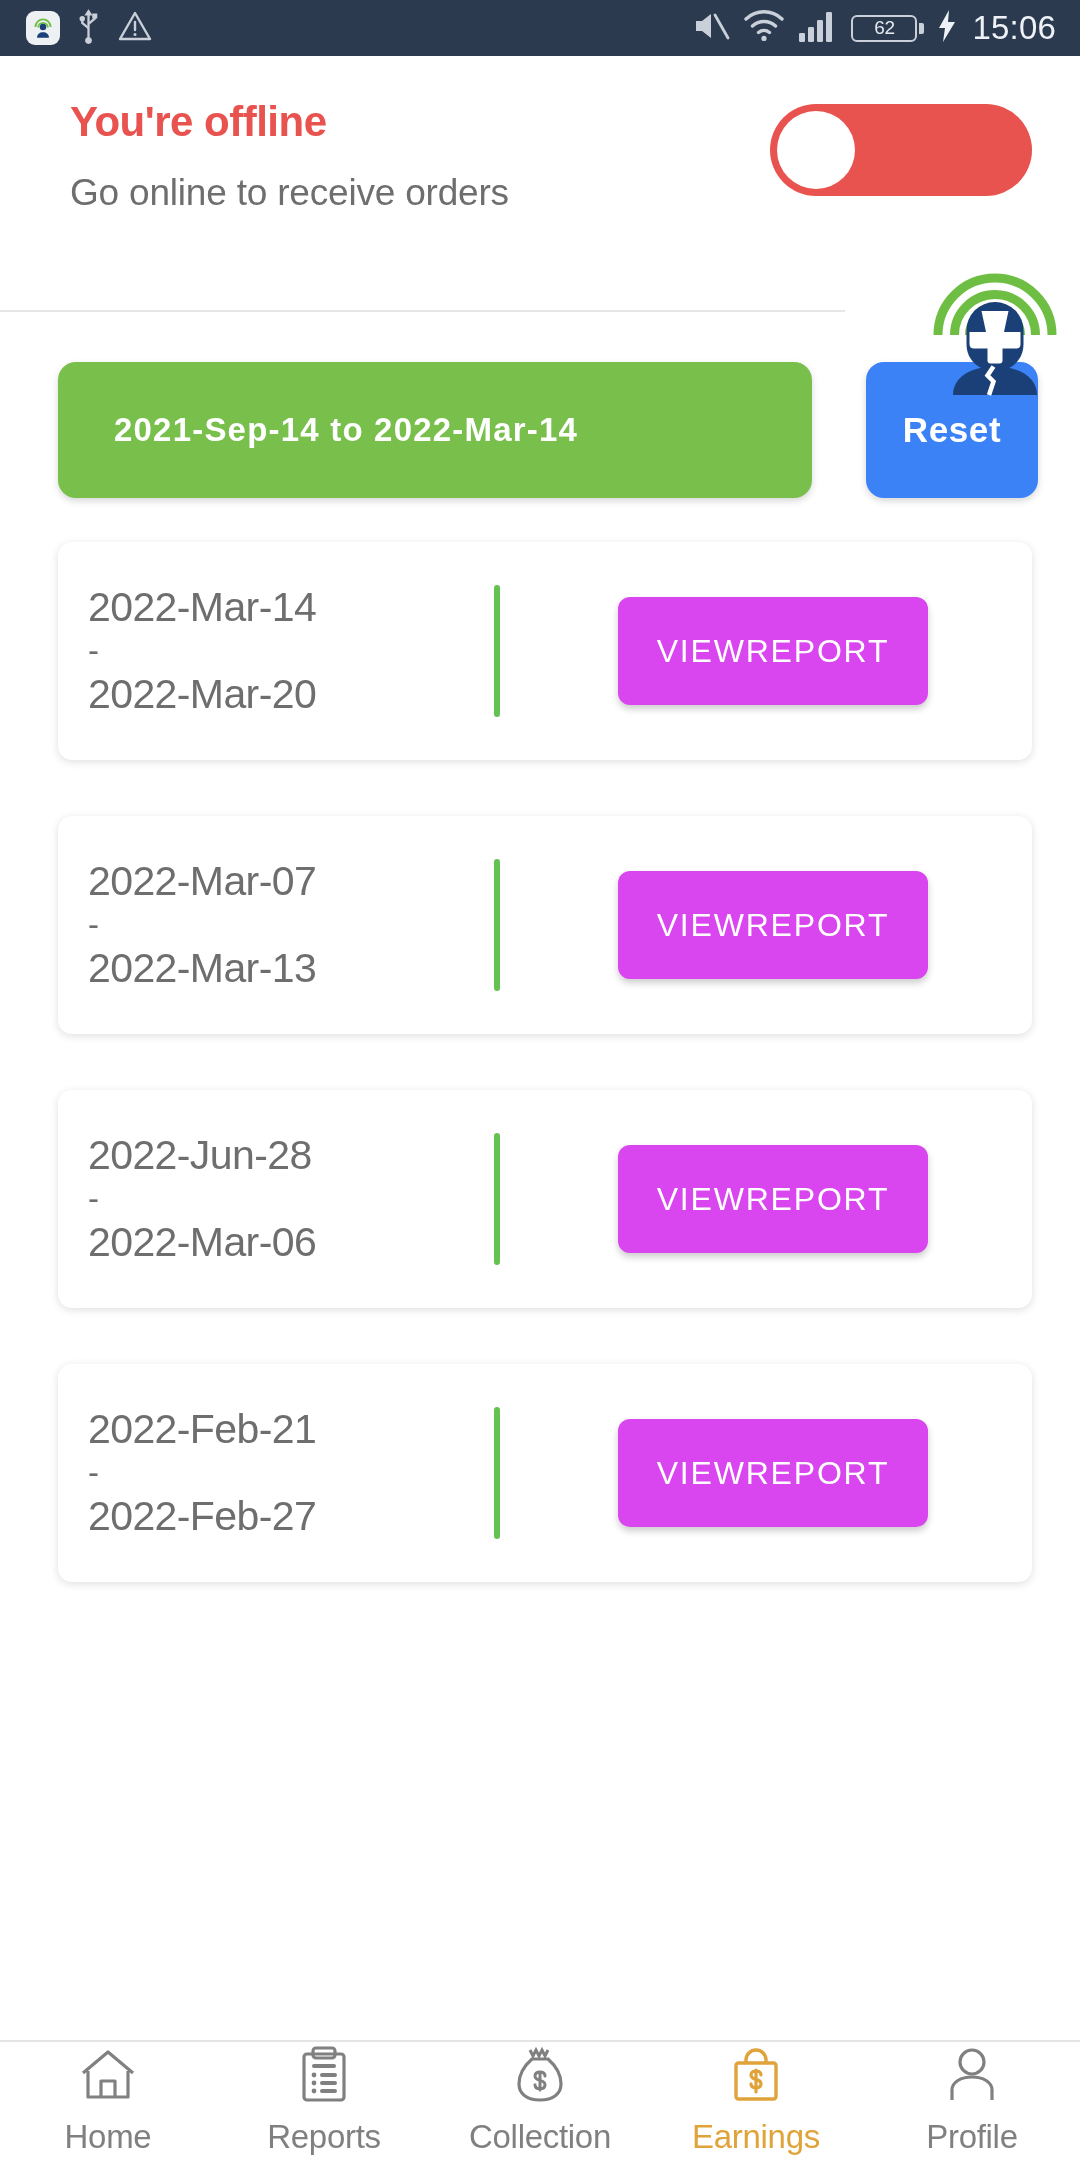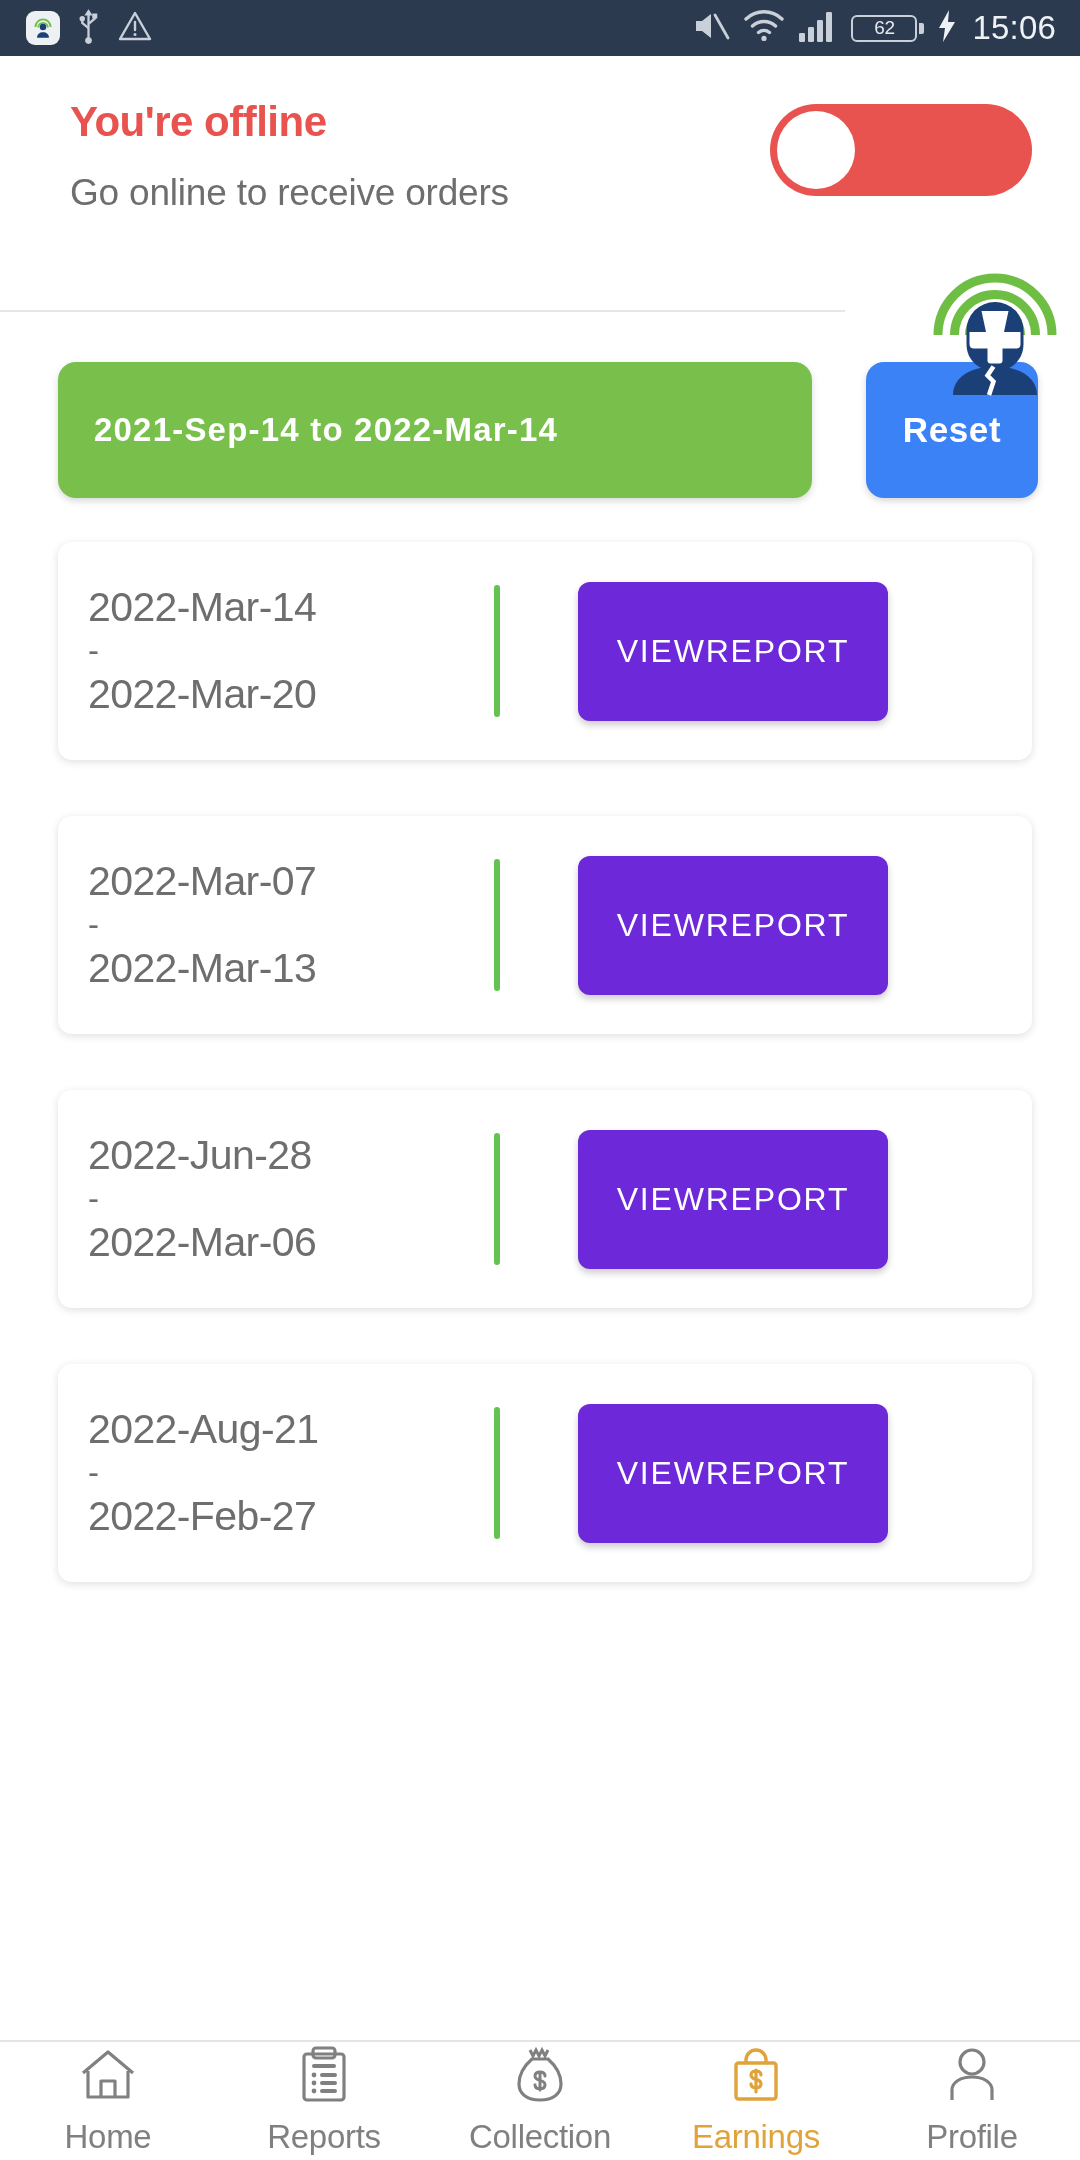--- a/index.html
+++ b/index.html
@@ -127,21 +127,21 @@
     padding: 50px 42px 0 58px;
     gap: 54px;
   }
   .date-range-btn {
     flex: 1;
     background: #78bf4c;
     border-radius: 18px;
     height: 136px;
     display: flex;
     align-items: center;
-    padding-left: 36px;
+    padding-left: 56px;
     color: #ffffff;
     font-size: 33px;
     font-weight: bold;
     letter-spacing: 1.2px;
     box-shadow: 0 3px 7px rgba(0,0,0,0.16);
     cursor: pointer;
   }
   .reset-btn {
     width: 172px;
     height: 136px;
@@ -189,31 +189,32 @@
   }
   .card-divider {
     width: 6px;
     height: 132px;
     background: #64c252;
     border-radius: 3px;
     margin: 0 78px 0 6px;
   }
   .view-report-btn {
     width: 310px;
-    height: 139px;
-    background: #6d28d9;
+    height: 108px;
+    background: #d946ef;
     border-radius: 12px;
     display: flex;
     align-items: center;
     justify-content: center;
     color: #ffffff;
     font-size: 32px;
     letter-spacing: 1.8px;
     box-shadow: 0 4px 7px rgba(0,0,0,0.2);
     cursor: pointer;
+    margin-left: 40px;
   }
 
   
   .bottom-nav {
     position: absolute;
     bottom: 0; left: 0;
     width: 1080px;
     height: 120px;
     background: #ffffff;
     border-top: 2px solid #e4e4e4;
@@ -370,21 +371,21 @@
       <span>2022-Jun-28</span>
       <span class="dash">-</span>
       <span>2022-Mar-06</span>
     </div>
     <div class="card-divider"></div>
     <div class="view-report-btn">VIEWREPORT</div>
   </div>
 
   <div class="report-card">
     <div class="card-dates">
-      <span>2022-Aug-21</span>
+      <span>2022-Feb-21</span>
       <span class="dash">-</span>
       <span>2022-Feb-27</span>
     </div>
     <div class="card-divider"></div>
     <div class="view-report-btn">VIEWREPORT</div>
   </div>
 
 </div>
 
 <div class="bottom-nav">

